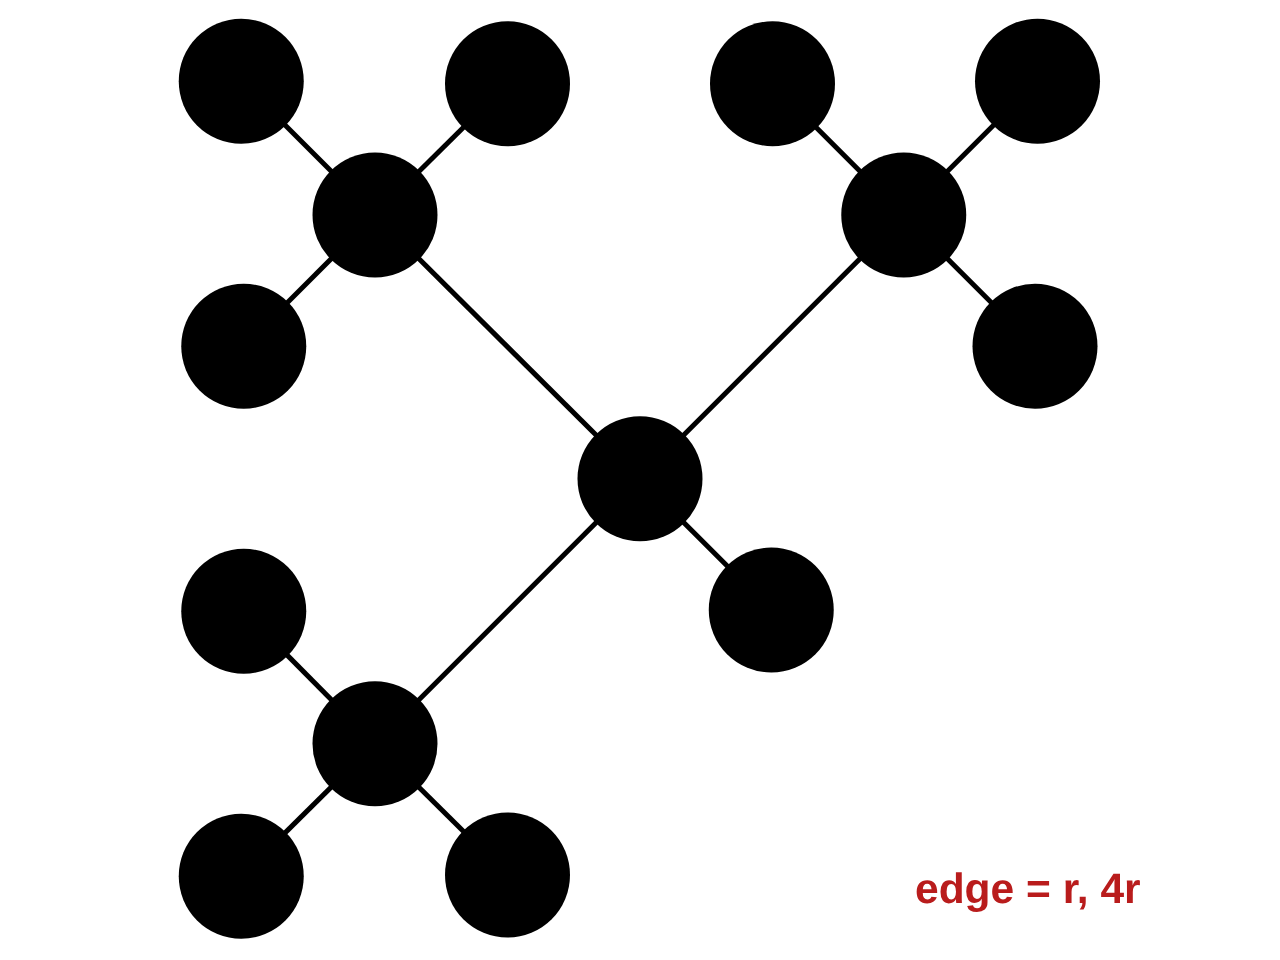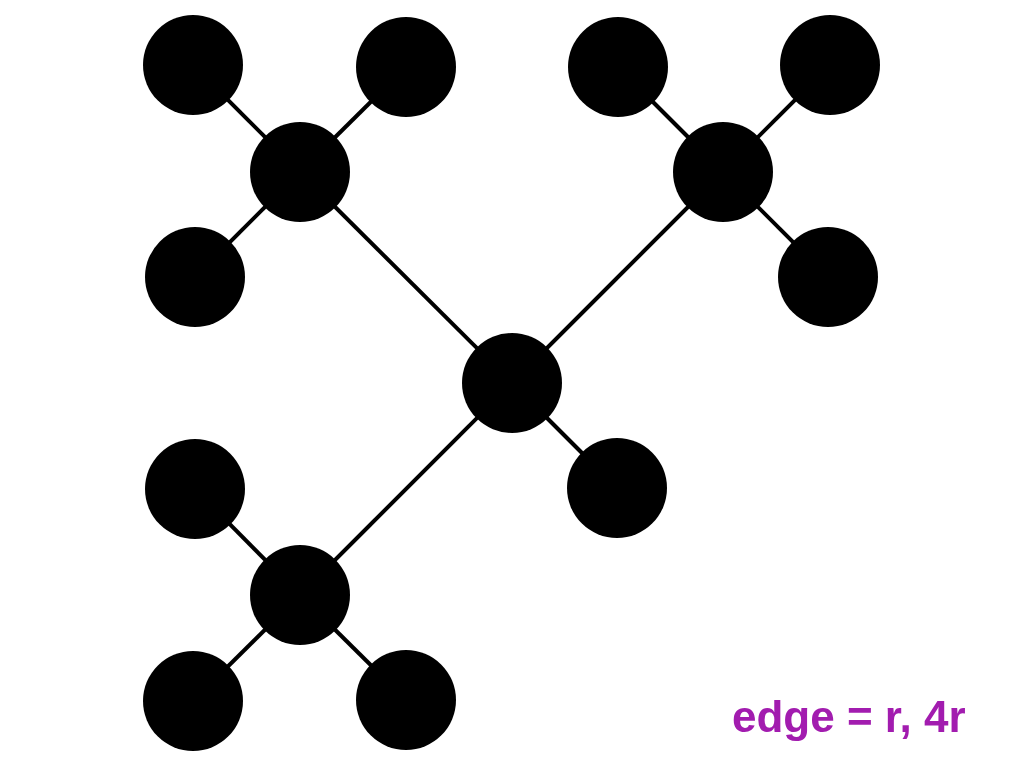--- a/index.html
+++ b/index.html
@@ -1,18 +1,18 @@
 <!DOCTYPE html>
 <html><head>
 <meta charset="utf-8">
 <style>
   html,body{margin:0;padding:0;background:#ffffff;}
   body{width:1024px;height:768px;position:relative;overflow:hidden;}
   svg{position:absolute;left:0;top:0;}
-  .label{position:absolute;left:732px;top:692px;font-family:"Liberation Sans",sans-serif;font-weight:bold;font-size:44px;color:#a21caf;white-space:nowrap;}
+  .label{position:absolute;left:732px;top:692px;font-family:"Liberation Sans",sans-serif;font-weight:bold;font-size:34px;color:#b91c1c;white-space:nowrap;}
 </style>
 </head>
 <body>
 
 <svg id="graph" width="1024" height="768" xmlns="http://www.w3.org/2000/svg">
   <g id="edges">
       <line x1="512" y1="383" x2="300" y2="172" stroke="#000000" stroke-width="4"></line>
       <line x1="512" y1="383" x2="723" y2="172" stroke="#000000" stroke-width="4"></line>
       <line x1="512" y1="383" x2="300" y2="595" stroke="#000000" stroke-width="4"></line>
       <line x1="512" y1="383" x2="617" y2="488" stroke="#000000" stroke-width="4"></line>

